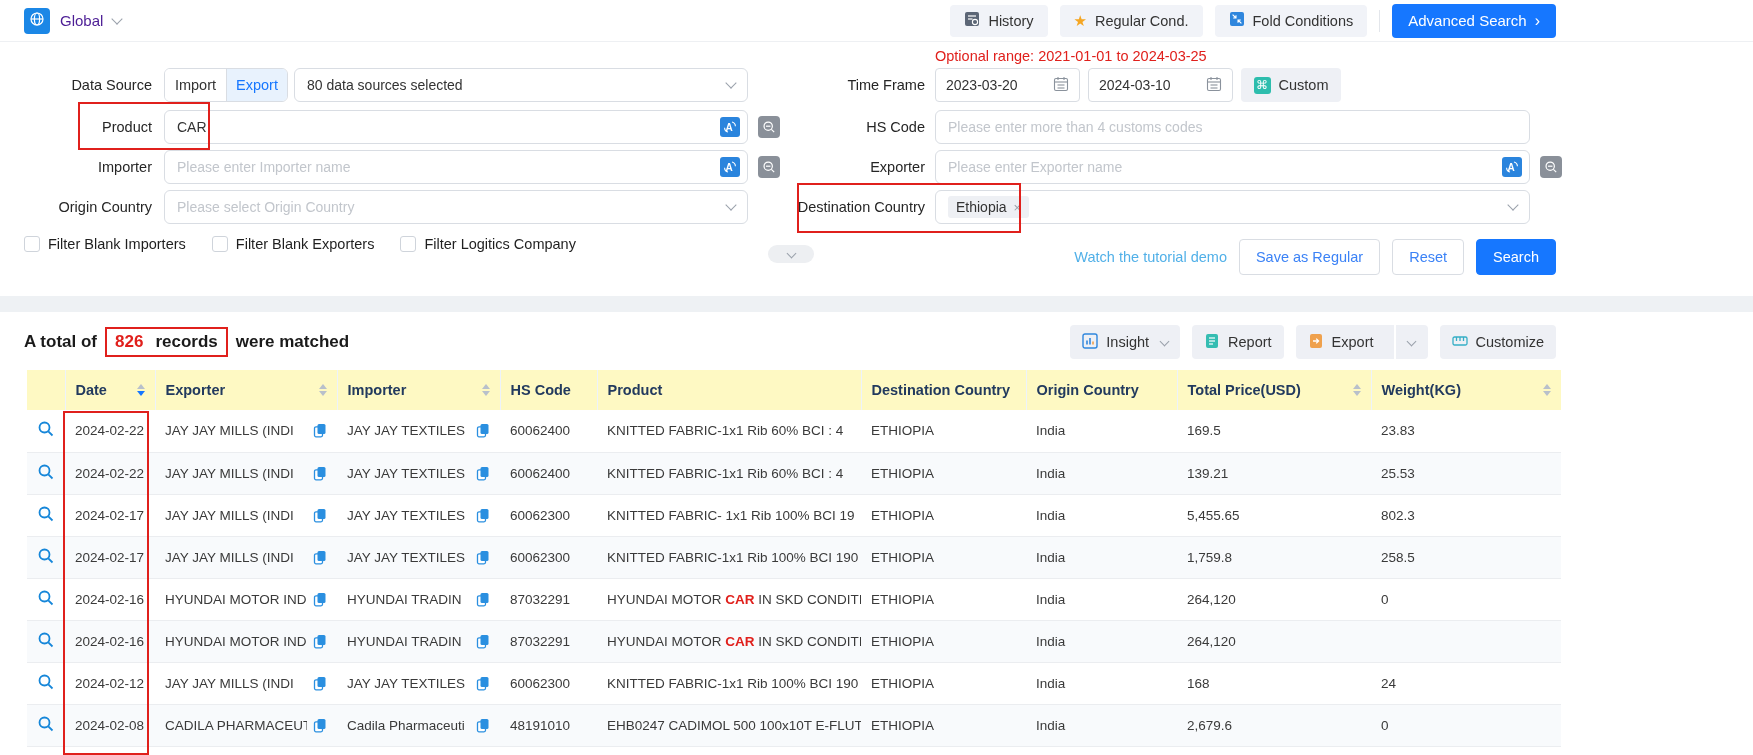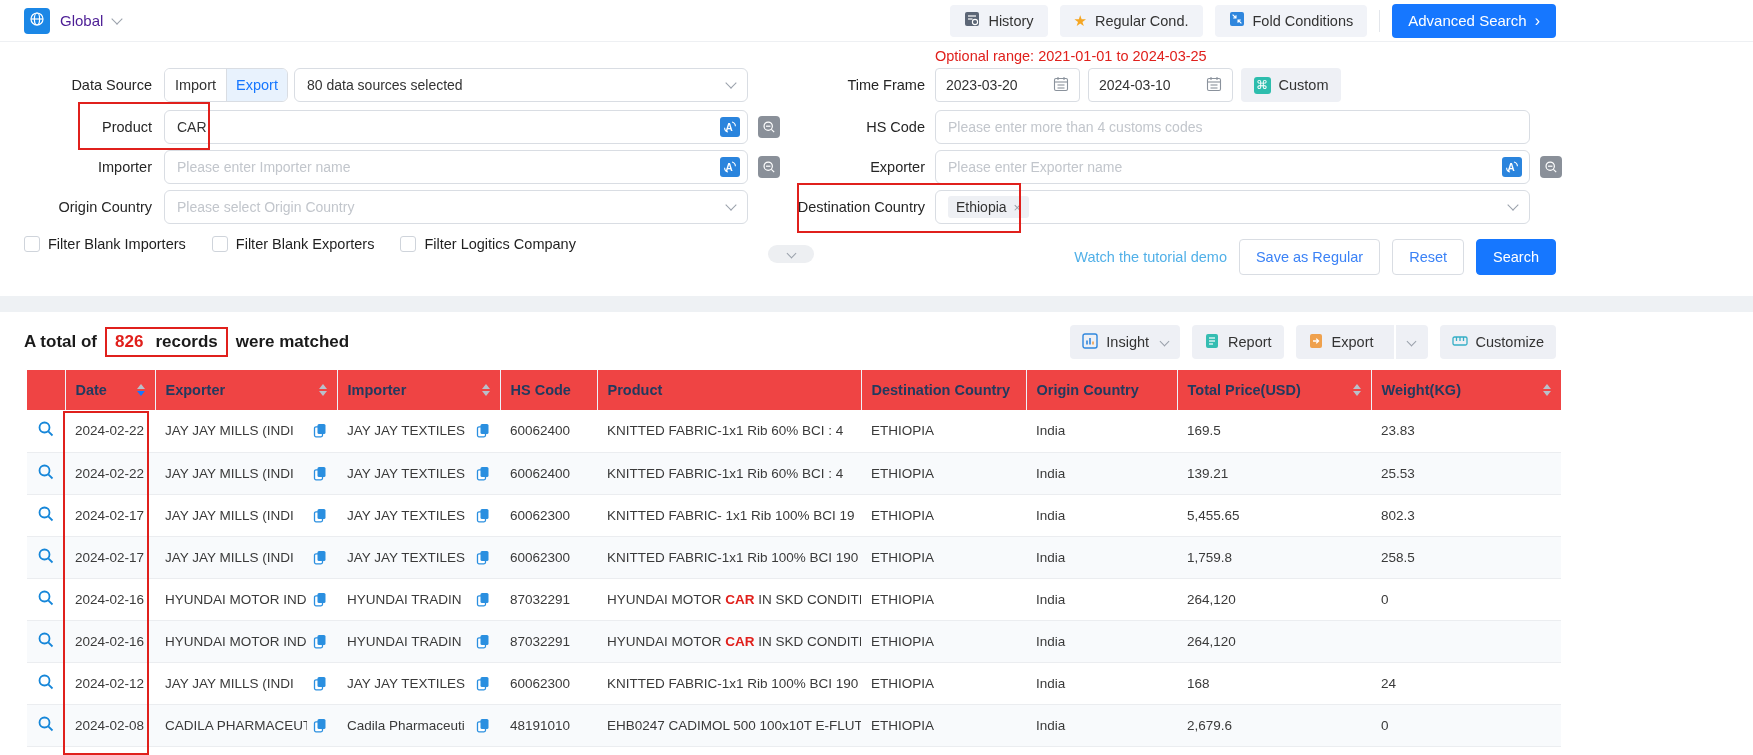--- a/index.html
+++ b/index.html
@@ -76,21 +76,21 @@
   .toolbar { margin-left:auto; margin-right:173px; display:flex; align-items:center; gap:12px; }
   .tool-btn { height:34px; background:#eef0f5; border-radius:4px; padding:0 12px; display:flex; align-items:center; gap:8px; font-size:14.5px; color:#333; cursor:pointer; }
   .tool-btn .chev { margin:0 0 2px 4px; width:7px; height:7px; }
   .split { padding:0; }
   .split .split-main { display:flex; align-items:center; gap:8px; padding:0 12px; height:34px; }
   .split .split-chev { display:flex; align-items:center; justify-content:center; width:34px; height:34px; border-left:2px solid #fff; }
 
   
   .table-wrap { margin-top:10px; margin-left:3px; }
   table { border-collapse:collapse; table-layout:fixed; width:1534px; }
-  thead th { background:#ef4444; height:40px; font-size:14.5px; font-weight:bold; color:#223a5e; text-align:left; padding:12px 10px; border-left:1px solid #edf3fb; white-space:nowrap; }
+  thead th { background:#fef9c3; height:40px; font-size:14.5px; font-weight:bold; color:#223a5e; text-align:left; padding:12px 10px; border-left:1px solid #edf3fb; white-space:nowrap; }
   thead th:first-child { border-left:none; }
   .th-flex { display:flex; align-items:center; }
   .sorter { margin-left:auto; display:flex; flex-direction:column; gap:2px; cursor:pointer; padding-left:8px; }
   .car-up { width:0; height:0; border-left:4px solid transparent; border-right:4px solid transparent; border-bottom:5px solid #b8c0cb; }
   .car-down { width:0; height:0; border-left:4px solid transparent; border-right:4px solid transparent; border-top:5px solid #b8c0cb; }
   .car-down.on { border-top-color:#1677ff; }
   tbody td { height:42px; border-bottom:1px solid #ebedf0; padding:0 10px; font-size:13.5px; color:#3a3a3a; white-space:nowrap; overflow:hidden; }
   tbody tr:nth-child(even) { background:#f8fafc; }
   .td-detail { text-align:center; padding:0 4px; }
   .mag { display:inline-block; cursor:pointer; vertical-align:middle; }

